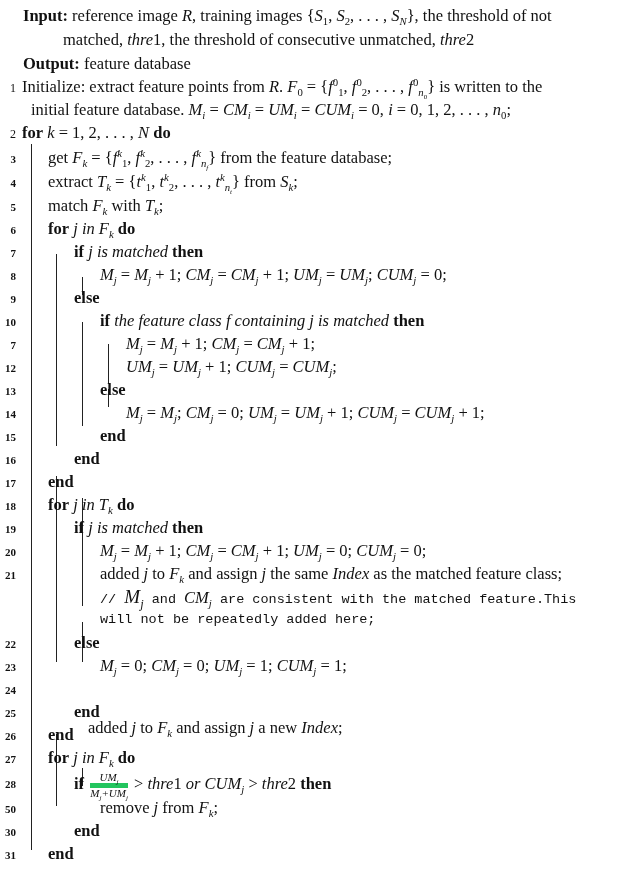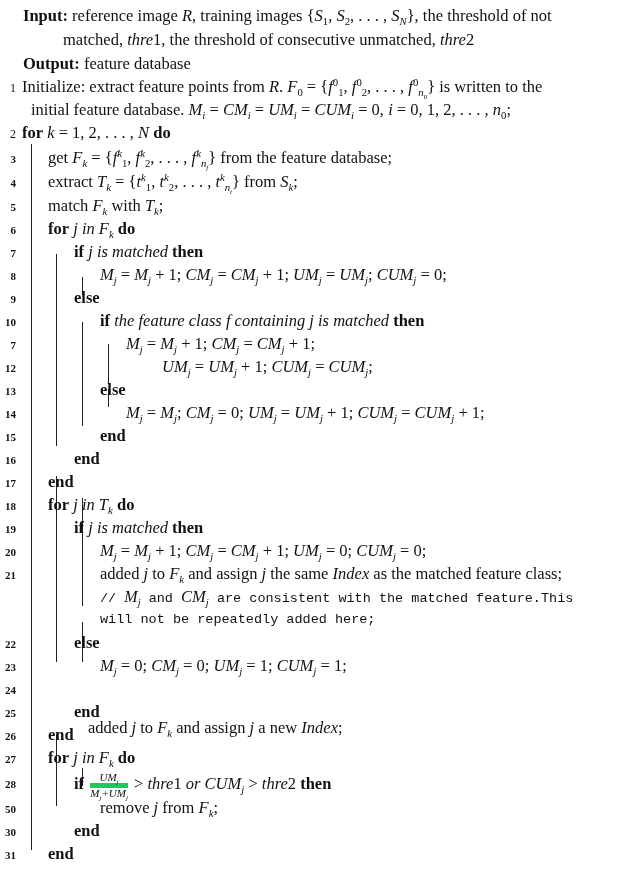--- a/index.html
+++ b/index.html
@@ -103,21 +103,21 @@
     <span class="txt" style="left:100px;"><b>if</b> <i>the feature class f containing j is matched</i> <b>then</b></span>
   </div>
 
   <div class="row" style="top:333px;">
     <span class="ln">7</span>
     <span class="txt" style="left:126px;"><i>M<sub>j</sub></i> = <i>M<sub>j</sub></i> + 1; <i>CM<sub>j</sub></i> = <i>CM<sub>j</sub></i> + 1;</span>
   </div>
 
   <div class="row" style="top:356px;">
     <span class="ln">12</span>
-    <span class="txt" style="left:126px;margin-left:36px;"><i>UM<sub>j</sub></i> = <i>UM<sub>j</sub></i> + 1; <i>CUM<sub>j</sub></i> = <i>CUM<sub>j</sub></i>;</span>
+    <span class="txt" style="left:126px;"><i>UM<sub>j</sub></i> = <i>UM<sub>j</sub></i> + 1; <i>CUM<sub>j</sub></i> = <i>CUM<sub>j</sub></i>;</span>
   </div>
 
   <div class="row" style="top:379px;">
     <span class="ln">13</span>
     <span class="txt kw" style="left:100px;">else</span>
   </div>
 
   <div class="row" style="top:402px;">
     <span class="ln">14</span>
     <span class="txt" style="left:126px;"><i>M<sub>j</sub></i> = <i>M<sub>j</sub></i>; <i>CM<sub>j</sub></i> = 0; <i>UM<sub>j</sub></i> = <i>UM<sub>j</sub></i> + 1; <i>CUM<sub>j</sub></i> = <i>CUM<sub>j</sub></i> + 1;</span>
@@ -151,21 +151,21 @@
   <div class="row" style="top:540px;">
     <span class="ln">20</span>
     <span class="txt" style="left:100px;"><i>M<sub>j</sub></i> = <i>M<sub>j</sub></i> + 1; <i>CM<sub>j</sub></i> = <i>CM<sub>j</sub></i> + 1; <i>UM<sub>j</sub></i> = 0; <i>CUM<sub>j</sub></i> = 0;</span>
   </div>
 
   <div class="row" style="top:563px;">
     <span class="ln">21</span>
     <span class="txt" style="left:100px;">added <i>j</i> to <i>F<sub>k</sub></i> and assign <i>j</i> the same <i>Index</i> as the matched feature class;</span>
   </div>
   <div class="row" style="top:586px;">
-    <span class="txt mono" style="left:100px;">// <i style="font-family:'Liberation Serif',serif;font-size:16px;">M<sub>j</sub></i> and <i style="font-family:'Liberation Serif',serif;font-size:16.5px;">CM<sub>j</sub></i> are consistent with the matched feature.This</span>
+    <span class="txt mono" style="left:100px;">// <i style="font-family:'Liberation Serif',serif;font-size:19px;">M<sub>j</sub></i> and <i style="font-family:'Liberation Serif',serif;font-size:16.5px;">CM<sub>j</sub></i> are consistent with the matched feature.This</span>
   </div>
   <div class="row" style="top:609px;">
     <span class="txt mono" style="left:100px;">will not be repeatedly added here;</span>
   </div>
 
   <div class="row" style="top:632px;">
     <span class="ln">22</span>
     <span class="txt kw" style="left:74px;">else</span>
   </div>
 

